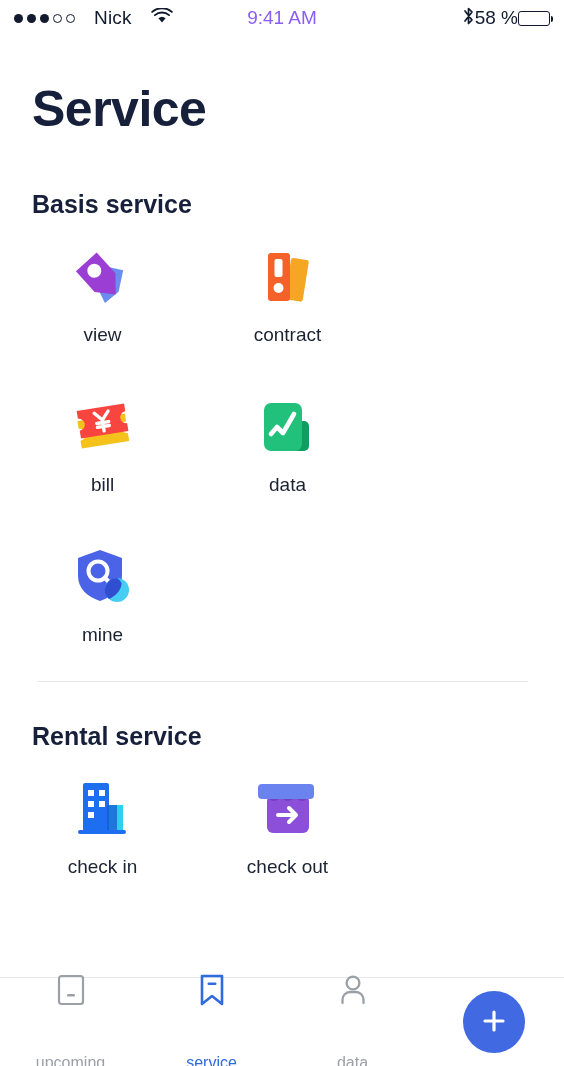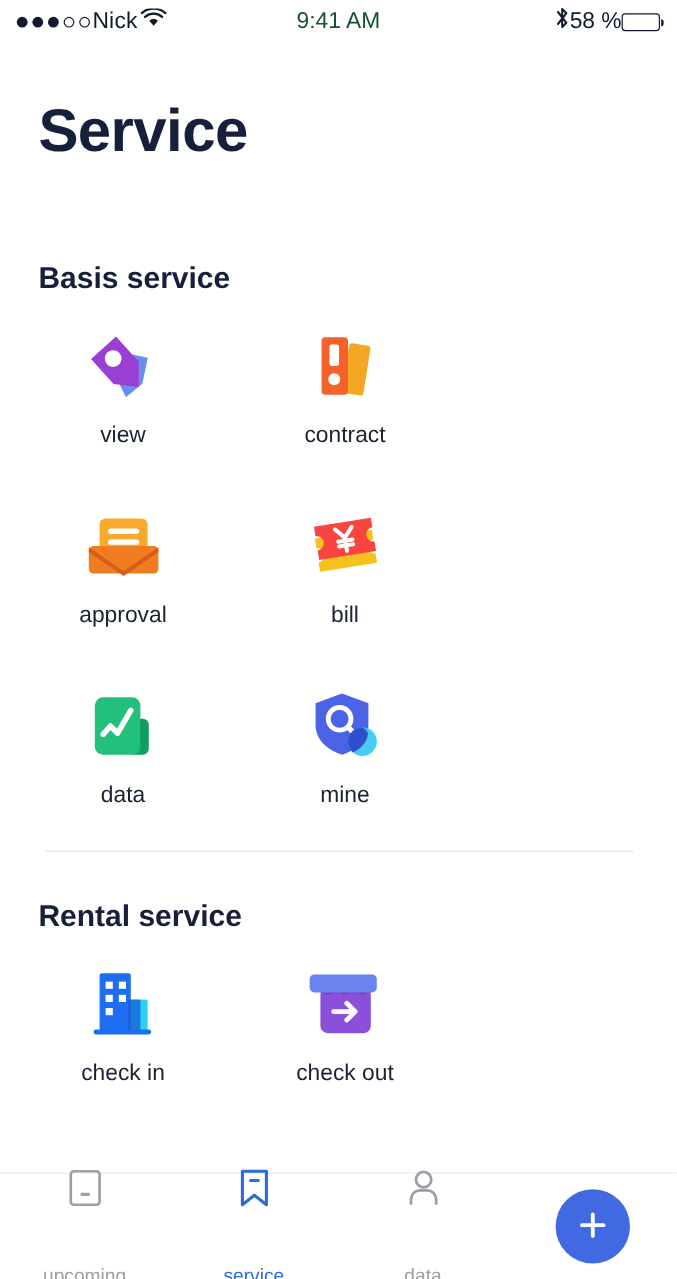--- a/index.html
+++ b/index.html
@@ -23,21 +23,21 @@
     align-items: center;
     padding: 0 14px;
     box-sizing: border-box;
     font-size: 19px;
     color: #111a2e;
     position: relative;
   }
   .status-left {
     display: flex;
     align-items: center;
-    gap: 2px;
+    gap: 19px;
   }
   .signal-dots {
     display: flex;
     align-items: center;
     gap: 4px;
   }
   .dot {
     width: 9px;
     height: 9px;
     border-radius: 50%;
@@ -53,21 +53,21 @@
     letter-spacing: .2px;
     color: #111a2e;
   }
   .wifi { display:block; }
   .status-center {
     position: absolute;
     left: 0; right: 0;
     text-align: center;
     font-size: 19px;
     font-weight: 400;
-    color: #14532d;
+    color: #8b5cf6;
     pointer-events: none;
   }
   .status-right {
     margin-left: auto;
     display: flex;
     align-items: center;
     gap: 0;
     z-index: 2;
   }
   .battery-pct { font-size: 19px; color:#111a2e; }
@@ -106,21 +106,21 @@
     line-height: 1;
   }
 
   
   .section-title {
     font-size: 25px;
     font-weight: bold;
     color: #16203a;
     margin: 0 0 0 32px;
   }
-  .section-basis { margin-top: 84px; }
+  .section-basis { margin-top: 56px; }
   .section-rental { margin-top: 40px; }
 
   .grid {
     display: flex;
     flex-wrap: wrap;
     margin: 0;
     padding: 0 10px;
     box-sizing: border-box;
   }
   .tile {
@@ -266,32 +266,20 @@
             <rect x="34" y="16" width="18" height="42" rx="2.5" fill="#f5a623"></rect>
           </g>
           <rect x="14" y="10" width="22" height="48" rx="3" fill="#f4622a"></rect>
           <rect x="20.5" y="16" width="8" height="18" rx="2" fill="#ffffff"></rect>
           <circle cx="24.5" cy="45" r="5" fill="#ffffff"></circle>
         </svg>
       </div>
       <div class="tile-label">contract</div>
     </div>
 
-    <div class="tile">
-      <div class="tile-icon">
-        <svg width="68" height="68" viewBox="0 0 68 68">
-          <rect x="14" y="11" width="40" height="30" rx="5" fill="#f9a92b"></rect>
-          <rect x="21" y="19.5" width="26" height="4.5" rx="2.2" fill="#ffffff"></rect>
-          <rect x="21" y="28.5" width="26" height="4.5" rx="2.2" fill="#ffffff"></rect>
-          <path d="M9 34 H59 A4 4 0 0 1 63 38 V53 A4 4 0 0 1 59 57 H9 A4 4 0 0 1 5 53 V38 A4 4 0 0 1 9 34 Z" fill="#ef7c1f"></path>
-          <path d="M5 35 L34 55 L63 35 V39 L34 59 L5 39 Z" fill="#d85a1c"></path>
-        </svg>
-      </div>
-      <div class="tile-label">approval</div>
-    </div>
 
     <div class="tile">
       <div class="tile-icon">
         <svg width="68" height="68" viewBox="0 0 68 68">
           <g transform="rotate(-9 34 36)">
             <path d="M10 24 H58 V32 A6 6 0 0 0 58 44 V52 H10 V44 A6 6 0 0 0 10 32 Z" fill="#f5c21c"></path>
           </g>
           <g transform="rotate(-9 34 31)">
             <path d="M10 14 H58 V22 A6 6 0 0 0 58 34 V42 H10 V34 A6 6 0 0 0 10 22 Z" fill="#f9453f"></path>
             <path d="M27 19 L34 27 L41 19 M34 27 V38 M28 29.5 H40 M28 33.5 H40" stroke="#ffffff" stroke-width="3.4" fill="none" stroke-linecap="round"></path>

